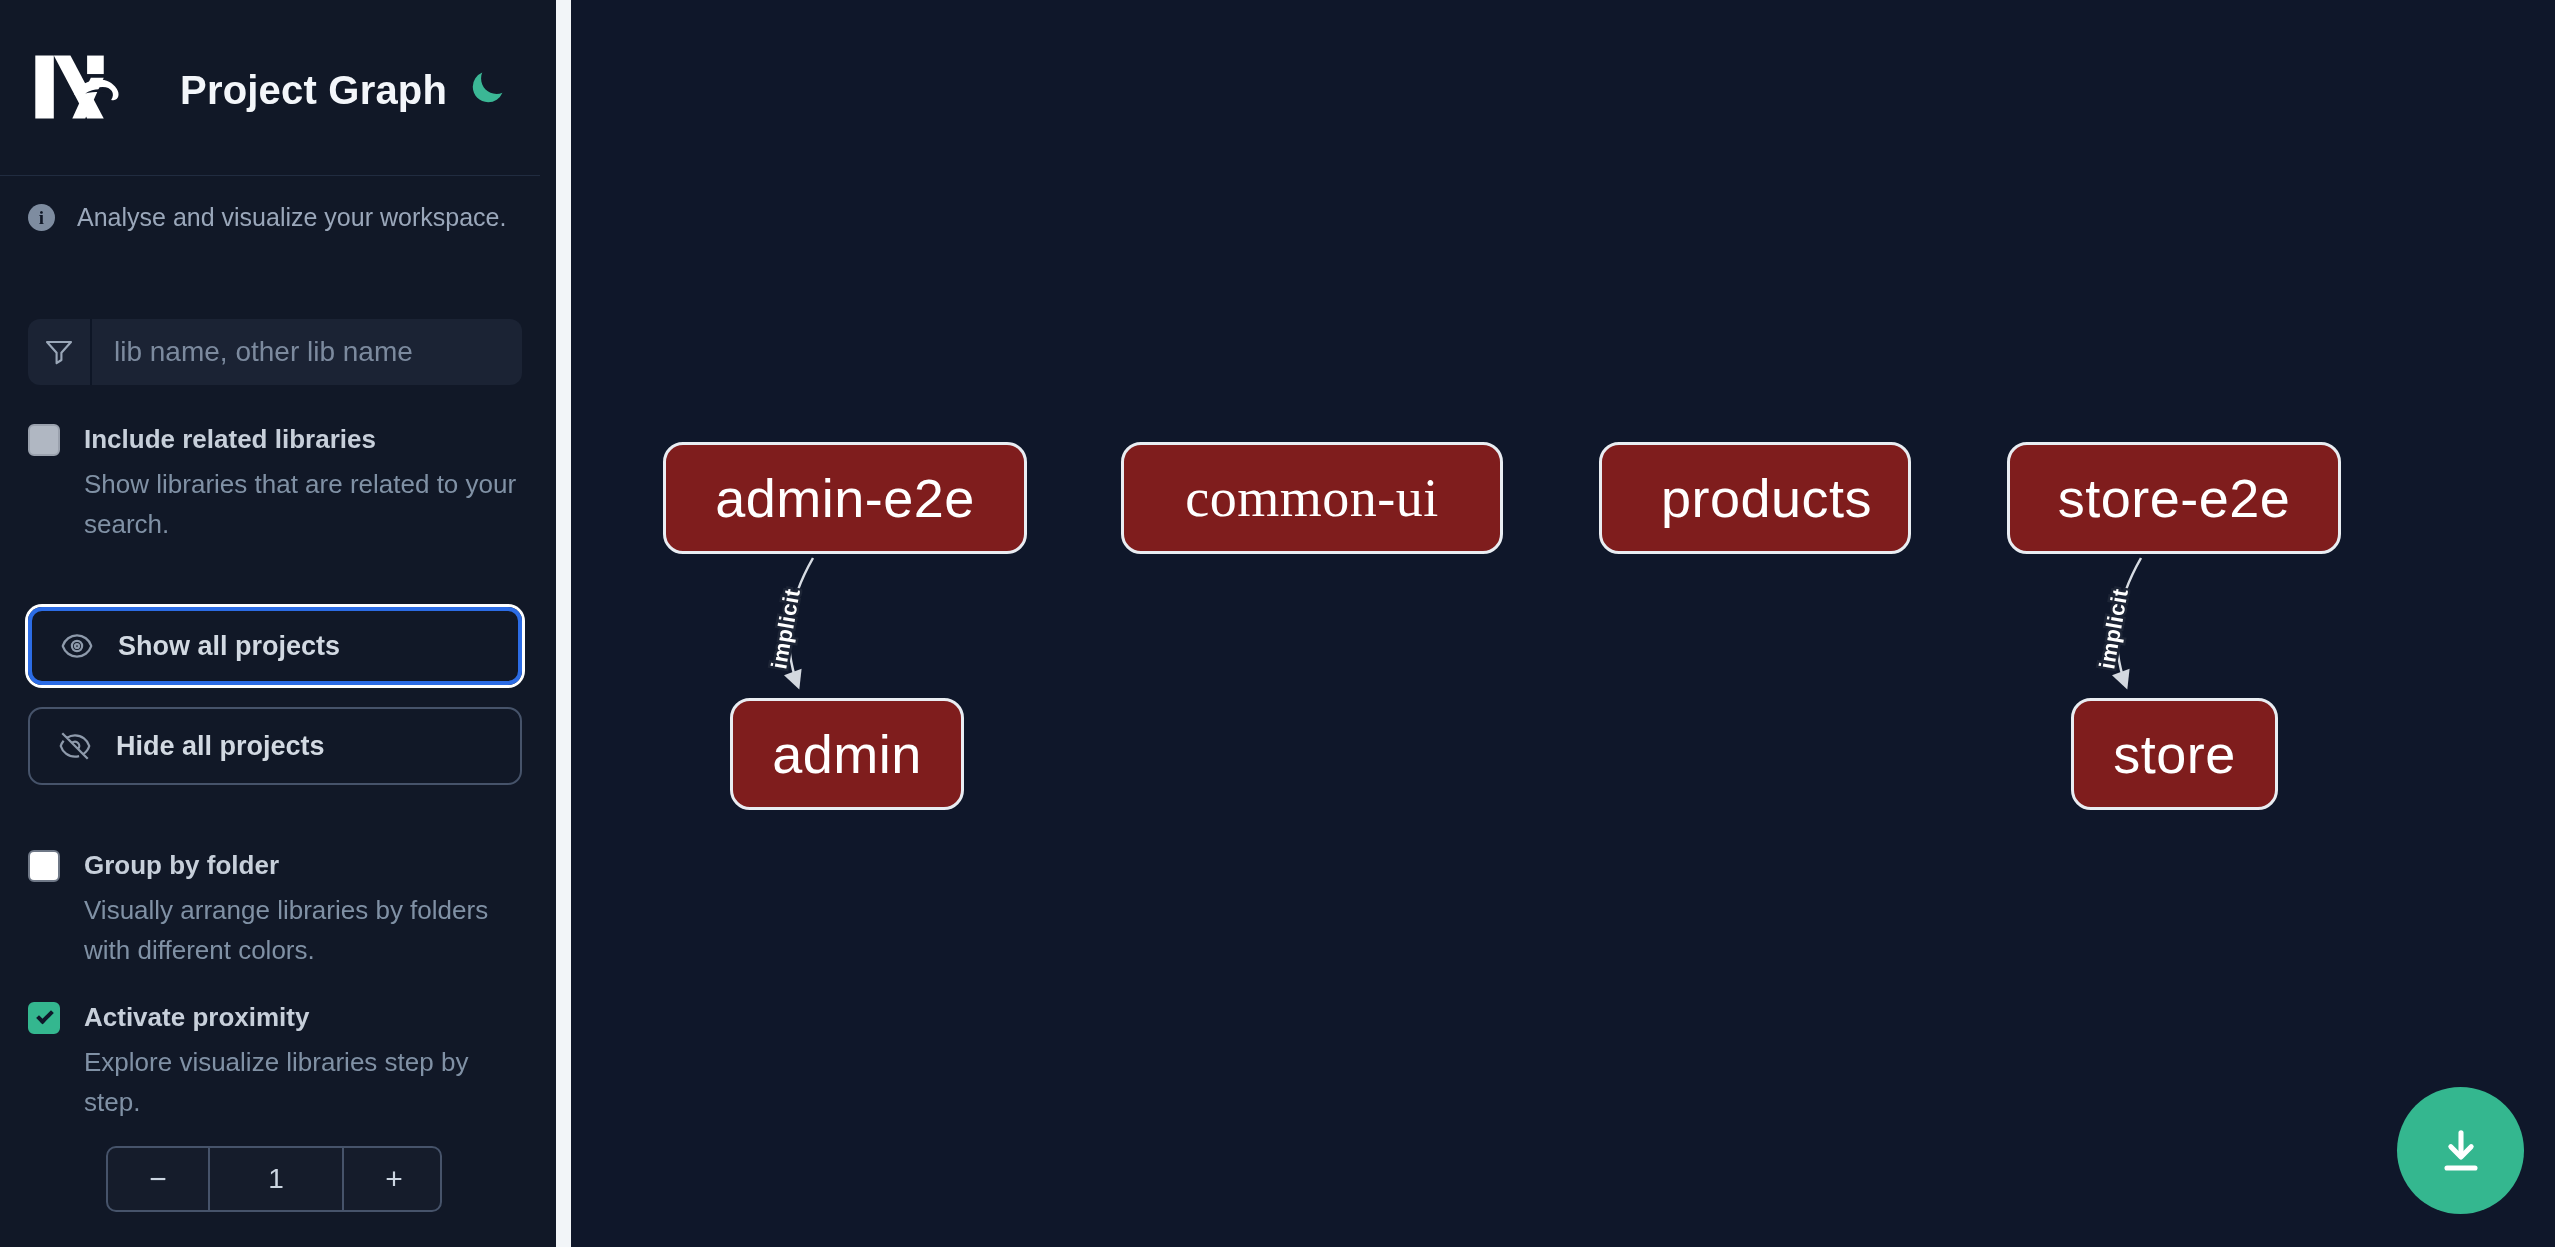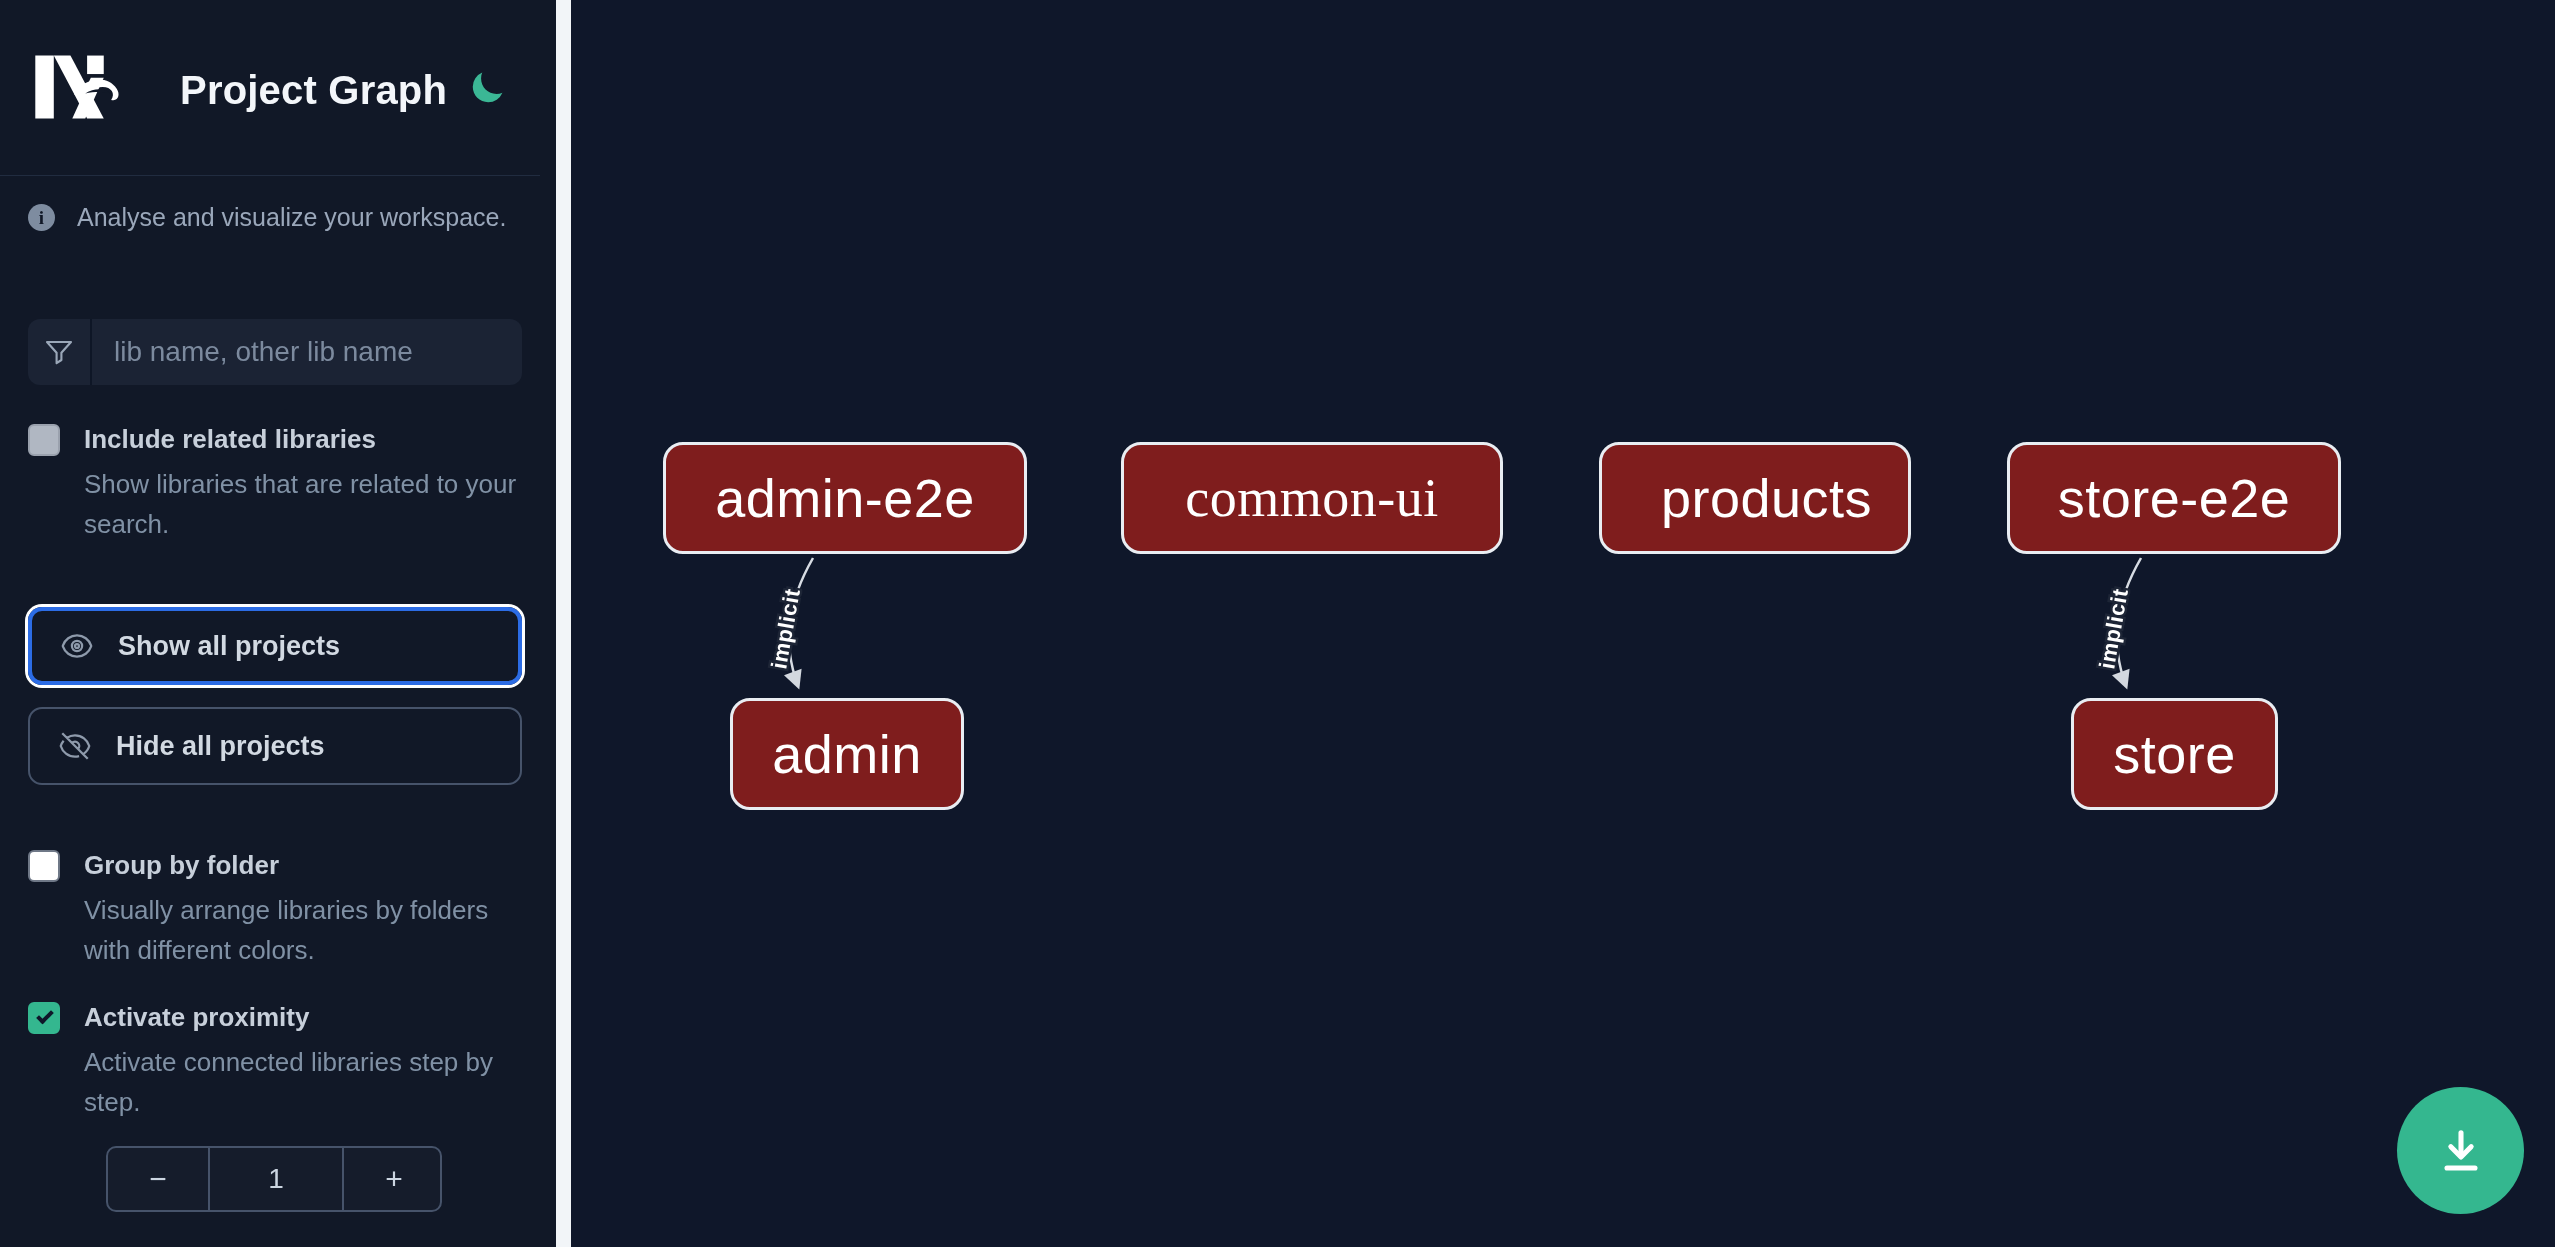--- a/index.html
+++ b/index.html
@@ -166,21 +166,21 @@
         <div class="toggle-desc">Visually arrange libraries by folders with different colors.</div>
       </div>
     </div>
 
     <div class="toggle t3">
       <div class="checkbox cb-checked">
         <span class="tick"></span>
       </div>
       <div>
         <div class="toggle-label">Activate proximity</div>
-        <div class="toggle-desc">Activate connected libraries step by step.</div>
+        <div class="toggle-desc">Explore visualize libraries step by step.</div>
       </div>
     </div>
 
     <div class="stepper">
       <button>−</button>
       <div class="step-value">1</div>
       <button>+</button>
     </div>
 
   </aside>

